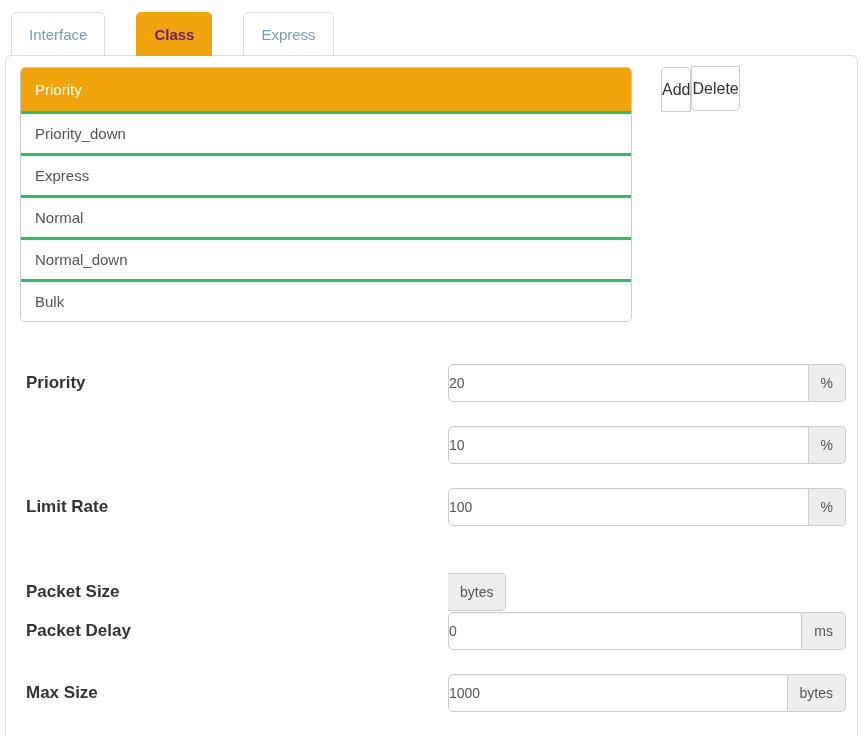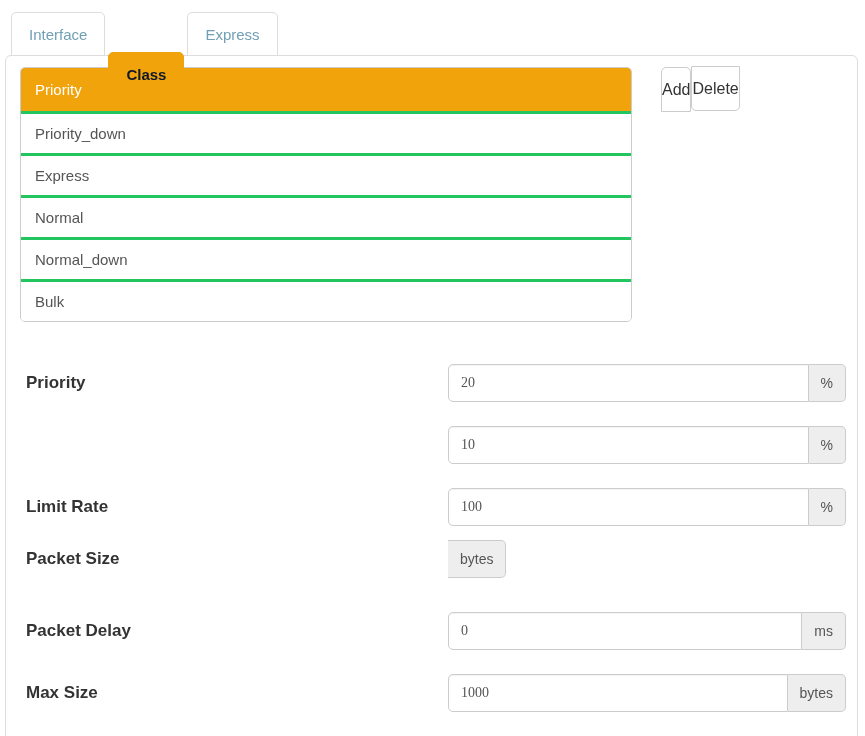--- a/index.html
+++ b/index.html
@@ -7,40 +7,39 @@
   body {
     font-family:"Liberation Sans", sans-serif;
     background:#ffffff;
     position:relative;
     overflow:hidden;
   }
 
   
   .tabs {
     position:absolute; left:11px; top:12px;
-    display:flex; z-index:2;
+    display:flex; z-index:2;gap:28px;
   }
   .tab {
     height:44px;
     display:flex; align-items:center;
     padding:0 17px;
     margin-right:3px;
     background:#ffffff;
     border:1px solid #ddd;
     border-radius:5px 5px 0 0;
     font-size:15px;
     color:#71a0b4;
     cursor:pointer;
   }
   .tab.active {
     background:#f0a30a;
     border-color:#f0a30a;
-    color:#0f172a;
+    color:#701a75;
     font-weight:bold;
-    margin-top:40px;
   }
 
   
   .panel {
     position:absolute; left:5px; top:55px;
     width:853px; height:720px;
     background:#ffffff;
     border:1px solid #ddd;
     border-radius:6px;
   }
@@ -105,43 +104,43 @@
     position:absolute; right:0; top:0;
     width:398px; height:38px;
     display:flex;
   }
   .input-group input {
     flex:1;
     min-width:0;
     height:38px;
     border:1px solid #ccc;
     border-radius:5px 0 0 5px;
-    padding:0 12px;
-    font-family:Liberation Serif, serif;
+    padding:0 0;
+    font-family:Liberation Sans, sans-serif;
     font-size:14px;
     color:#555;
     box-shadow:inset 0 1px 1px rgba(0,0,0,0.05);
     outline:none;
   }
   .input-addon {
     height:38px;
     display:flex; align-items:center;
     padding:0 12px;
     background:#eee;
     border:1px solid #ccc;
     border-left:none;
     border-radius:0 5px 5px 0;
     font-size:14px;
     color:#555;
     white-space:nowrap;
   }
 
   
   #row-0 { top:308px; } #row-1 { top:370px; } #row-2 { top:432px; }
-  #row-3 { top:484px; } #row-4 { top:556px; } #row-5 { top:618px; }
+  #row-3 { top:517px; } #row-4 { top:556px; } #row-5 { top:618px; }
 </style>
 </head>
 <body>
 
 <div class="tabs">
   <div class="tab">Interface</div>
   <div class="tab active">Class</div>
   <div class="tab">Express</div>
 </div>
 

